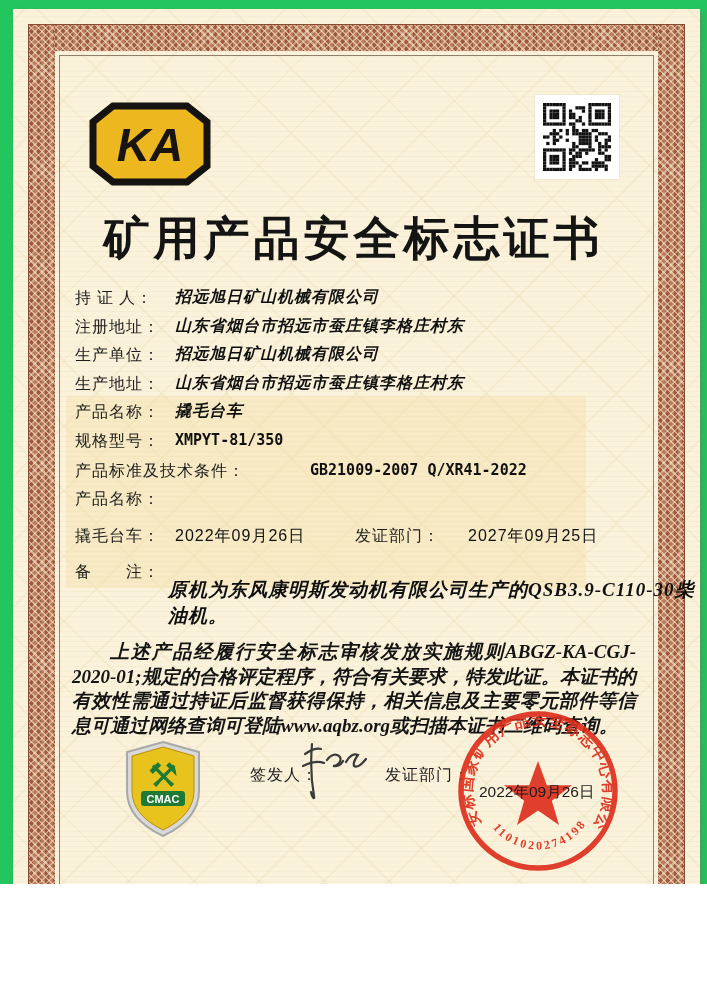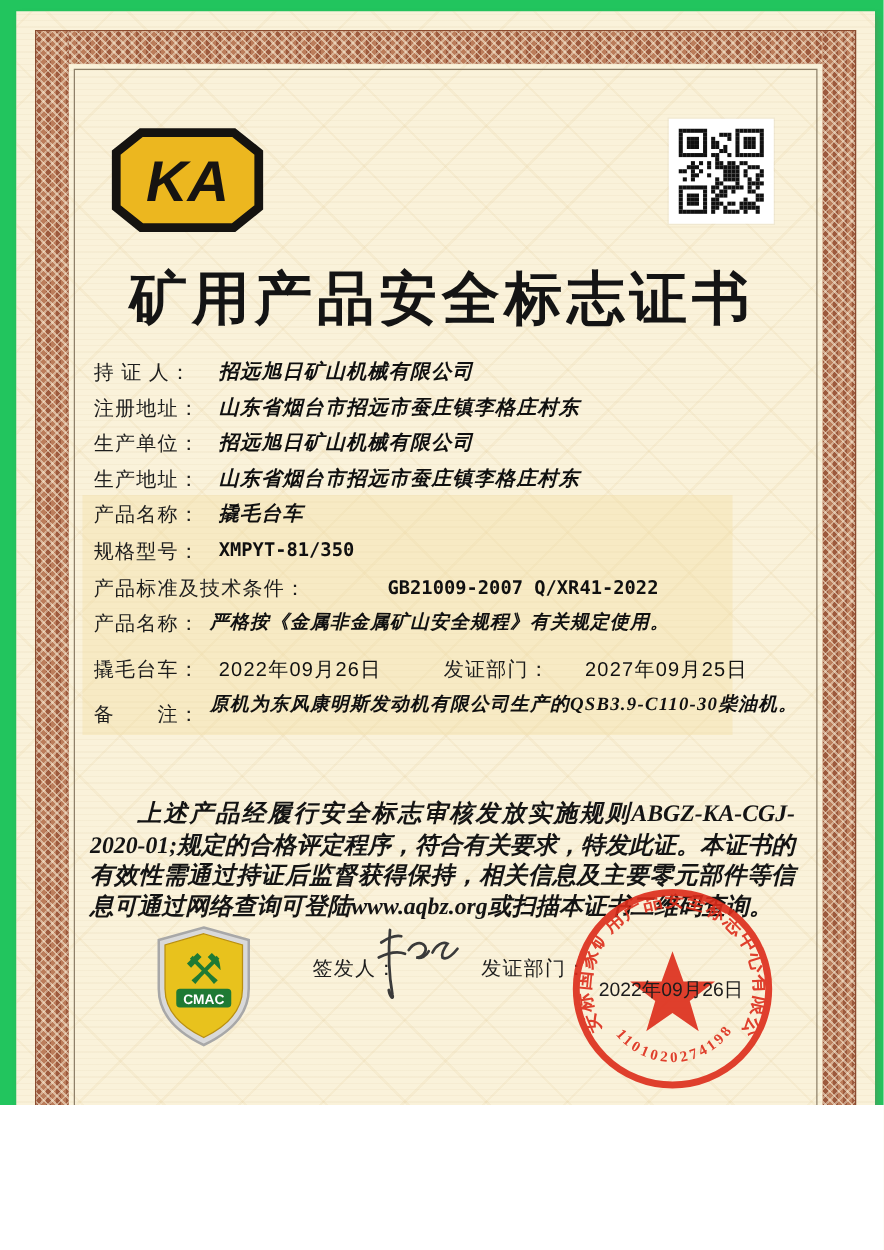--- a/index.html
+++ b/index.html
@@ -327,29 +327,28 @@
   <div class="lbl" style="left:75px;top:402px">产品名称：</div>
   <div class="val" style="left:175px;top:401px">撬毛台车</div>
 
   <div class="lbl" style="left:75px;top:431px">规格型号：</div>
   <div class="val plain" style="left:175px;top:431px">XMPYT-81/350</div>
 
   <div class="lbl" style="left:75px;top:461px">产品标准及技术条件：</div>
   <div class="val plain" style="left:310px;top:461px">GB21009-2007 Q/XR41-2022</div>
 
   <div class="lbl" style="left:75px;top:489px">产品名称：</div>
-  <div class="val" style="left:168px;top:488px;font-size:15px">严格按《金属非金属矿山安全规程》有关规定使用。</div>
 
   <div class="lbl" style="left:75px;top:526px">撬毛台车：</div>
   <div class="val datev" style="left:175px;top:526px">2022年09月26日</div>
   <div class="lbl" style="left:355px;top:526px">发证部门：</div>
   <div class="val datev" style="left:468px;top:526px">2027年09月25日</div>
 
   <div class="lbl" style="left:75px;top:562px;white-space:pre">备　　注：</div>
-  <div class="val" style="left:168px;top:554px;font-size:15px">原机为东风康明斯发动机有限公司生产的QSB3.9-C110-30柴油机。</div>
+  <div class="val" style="left:168px;top:577px;font-size:19px">原机为东风康明斯发动机有限公司生产的QSB3.9-C110-30柴油机。</div>
 
   <div id="decl">上述产品经履行安全标志审核发放实施规则ABGZ-KA-CGJ-2020-01;规定的合格评定程序，符合有关要求，特发此证。本证书的有效性需通过持证后监督获得保持，相关信息及主要零元部件等信息可通过网络查询可登陆www.aqbz.org或扫描本证书二维码查询。</div>
 
   <svg id="cmac" width="84" height="100" viewBox="0 0 84 100">
     <path d="M42 3 L78 13 V52 Q78 80 42 97 Q6 80 6 52 V13 Z" fill="#d9d9d9" stroke="#a8a8a8" stroke-width="2"></path>
     <path d="M42 8 L73 17 V52 Q73 76 42 91 Q11 76 11 52 V17 Z" fill="#e8c21d" stroke="#b98f10" stroke-width="1"></path>
     <text x="42" y="48" text-anchor="middle" font-size="34" fill="#1e7a34">⚒</text>
     <rect x="20" y="52" width="44" height="15" rx="3" fill="#1e7a34"></rect>
     <text x="42" y="64" text-anchor="middle" font-family="Liberation Sans, sans-serif" font-size="11" font-weight="700" fill="#ffffff">CMAC</text>
   </svg>

